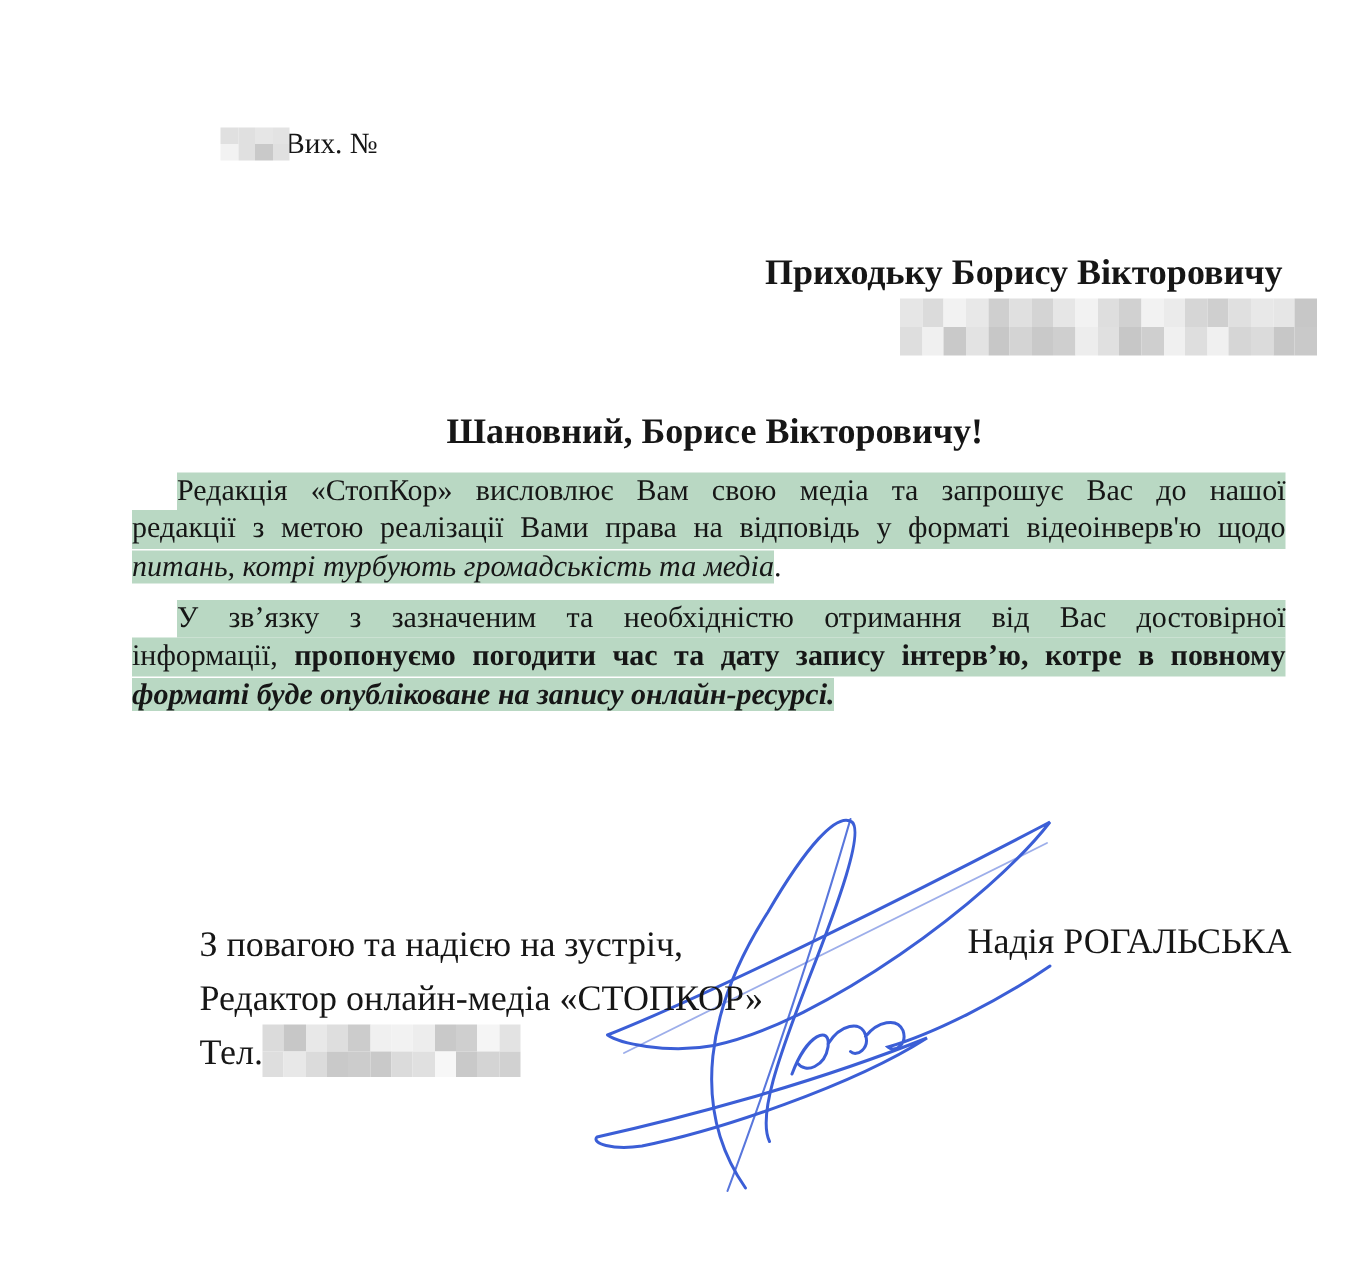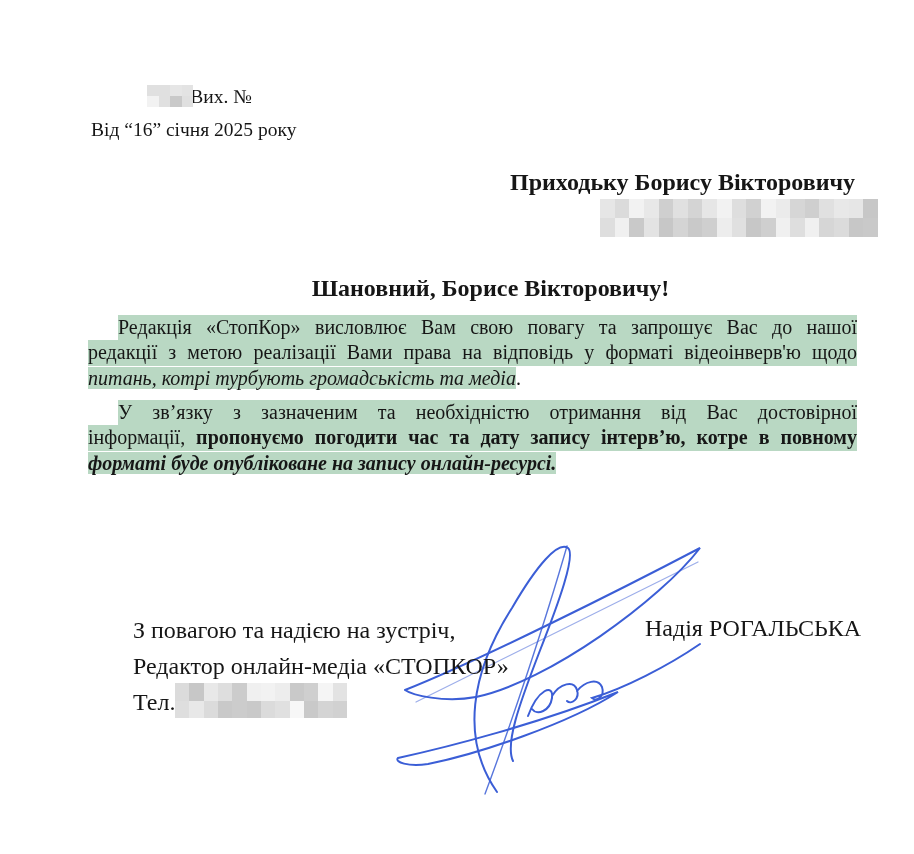--- a/index.html
+++ b/index.html
@@ -40,21 +40,20 @@
         <div style="background: rgb(224, 224, 224);"></div>
         <div style="background: rgb(224, 224, 224);"></div>
         <div style="background: rgb(230, 230, 230);"></div>
         <div style="background: rgb(227, 227, 227);"></div>
         <div style="background: rgb(242, 242, 242);"></div>
         <div style="background: rgb(224, 224, 224);"></div>
         <div style="background: rgb(201, 201, 201);"></div>
         <div style="background: rgb(224, 224, 224);"></div>
       </div>
   </div>
-  <div class="abs t19" style="left:91px;top:118px;">Від “16” січня 2025 року</div>
 
   <div class="abs t20 bold" style="right:59px;top:170px;">Приходьку Борису Вікторовичу</div>
   <div class="mosaic" style="left: 600px; top: 199px; width: 278px; height: 38px; grid-template-columns: repeat(19, 1fr); grid-template-rows: repeat(2, 1fr);">
       <div style="background: rgb(230, 230, 230);"></div>
       <div style="background: rgb(219, 219, 219);"></div>
       <div style="background: rgb(242, 242, 242);"></div>
       <div style="background: rgb(232, 232, 232);"></div>
       <div style="background: rgb(207, 207, 207);"></div>
       <div style="background: rgb(224, 224, 224);"></div>
       <div style="background: rgb(212, 212, 212);"></div>
@@ -84,24 +83,24 @@
       <div style="background: rgb(207, 207, 207);"></div>
       <div style="background: rgb(240, 240, 240);"></div>
       <div style="background: rgb(222, 222, 222);"></div>
       <div style="background: rgb(240, 240, 240);"></div>
       <div style="background: rgb(214, 214, 214);"></div>
       <div style="background: rgb(219, 219, 219);"></div>
       <div style="background: rgb(199, 199, 199);"></div>
       <div style="background: rgb(201, 201, 201);"></div>
     </div>
 
-  <div class="abs t20 bold" style="left:106px;top:276px;width:769px;text-align:center;">Шановний, Борисе Вікторовичу!</div>
+  <div class="abs t20 bold" style="left:92px;top:276px;width:769px;text-align:center;">Шановний, Борисе Вікторовичу!</div>
 
   <div>
-    <div class="pline jline hlbg" style="left:118px;top:315px;width:739px;">Редакція «СтопКор» висловлює Вам свою повагу та запрошує Вас до нашої</div>
+    <div class="pline jline hlbg" style="left:118px;top:315px;width:739px;">Редакція «СтопКор» висловлює Вам свою медіа та запрошує Вас до нашої</div>
     <div class="pline jline hlbg" style="left:88px;top:340.4px;width:769px;">редакції з метою  реалізації Вами права на відповідь у форматі відеоінверв'ю щодо</div>
     <div class="pline" style="left:88px;top:365.8px;width:769px;">
       <span class="hl">питань, котрі турбують громадськість та медіа</span><span>.</span>
     </div>
   </div>
 
   <div>
     <div class="pline jline hlbg" style="left:118px;top:400px;width:739px;">У зв’язку з зазначеним та необхідністю отримання від Вас достовірної</div>
     <div class="pline jline hlbg" style="left:88px;top:425.4px;width:769px;">
       <span>інформації, </span><span class="bold">пропонуємо погодити час та дату запису інтерв’ю, котре в повному</span>

